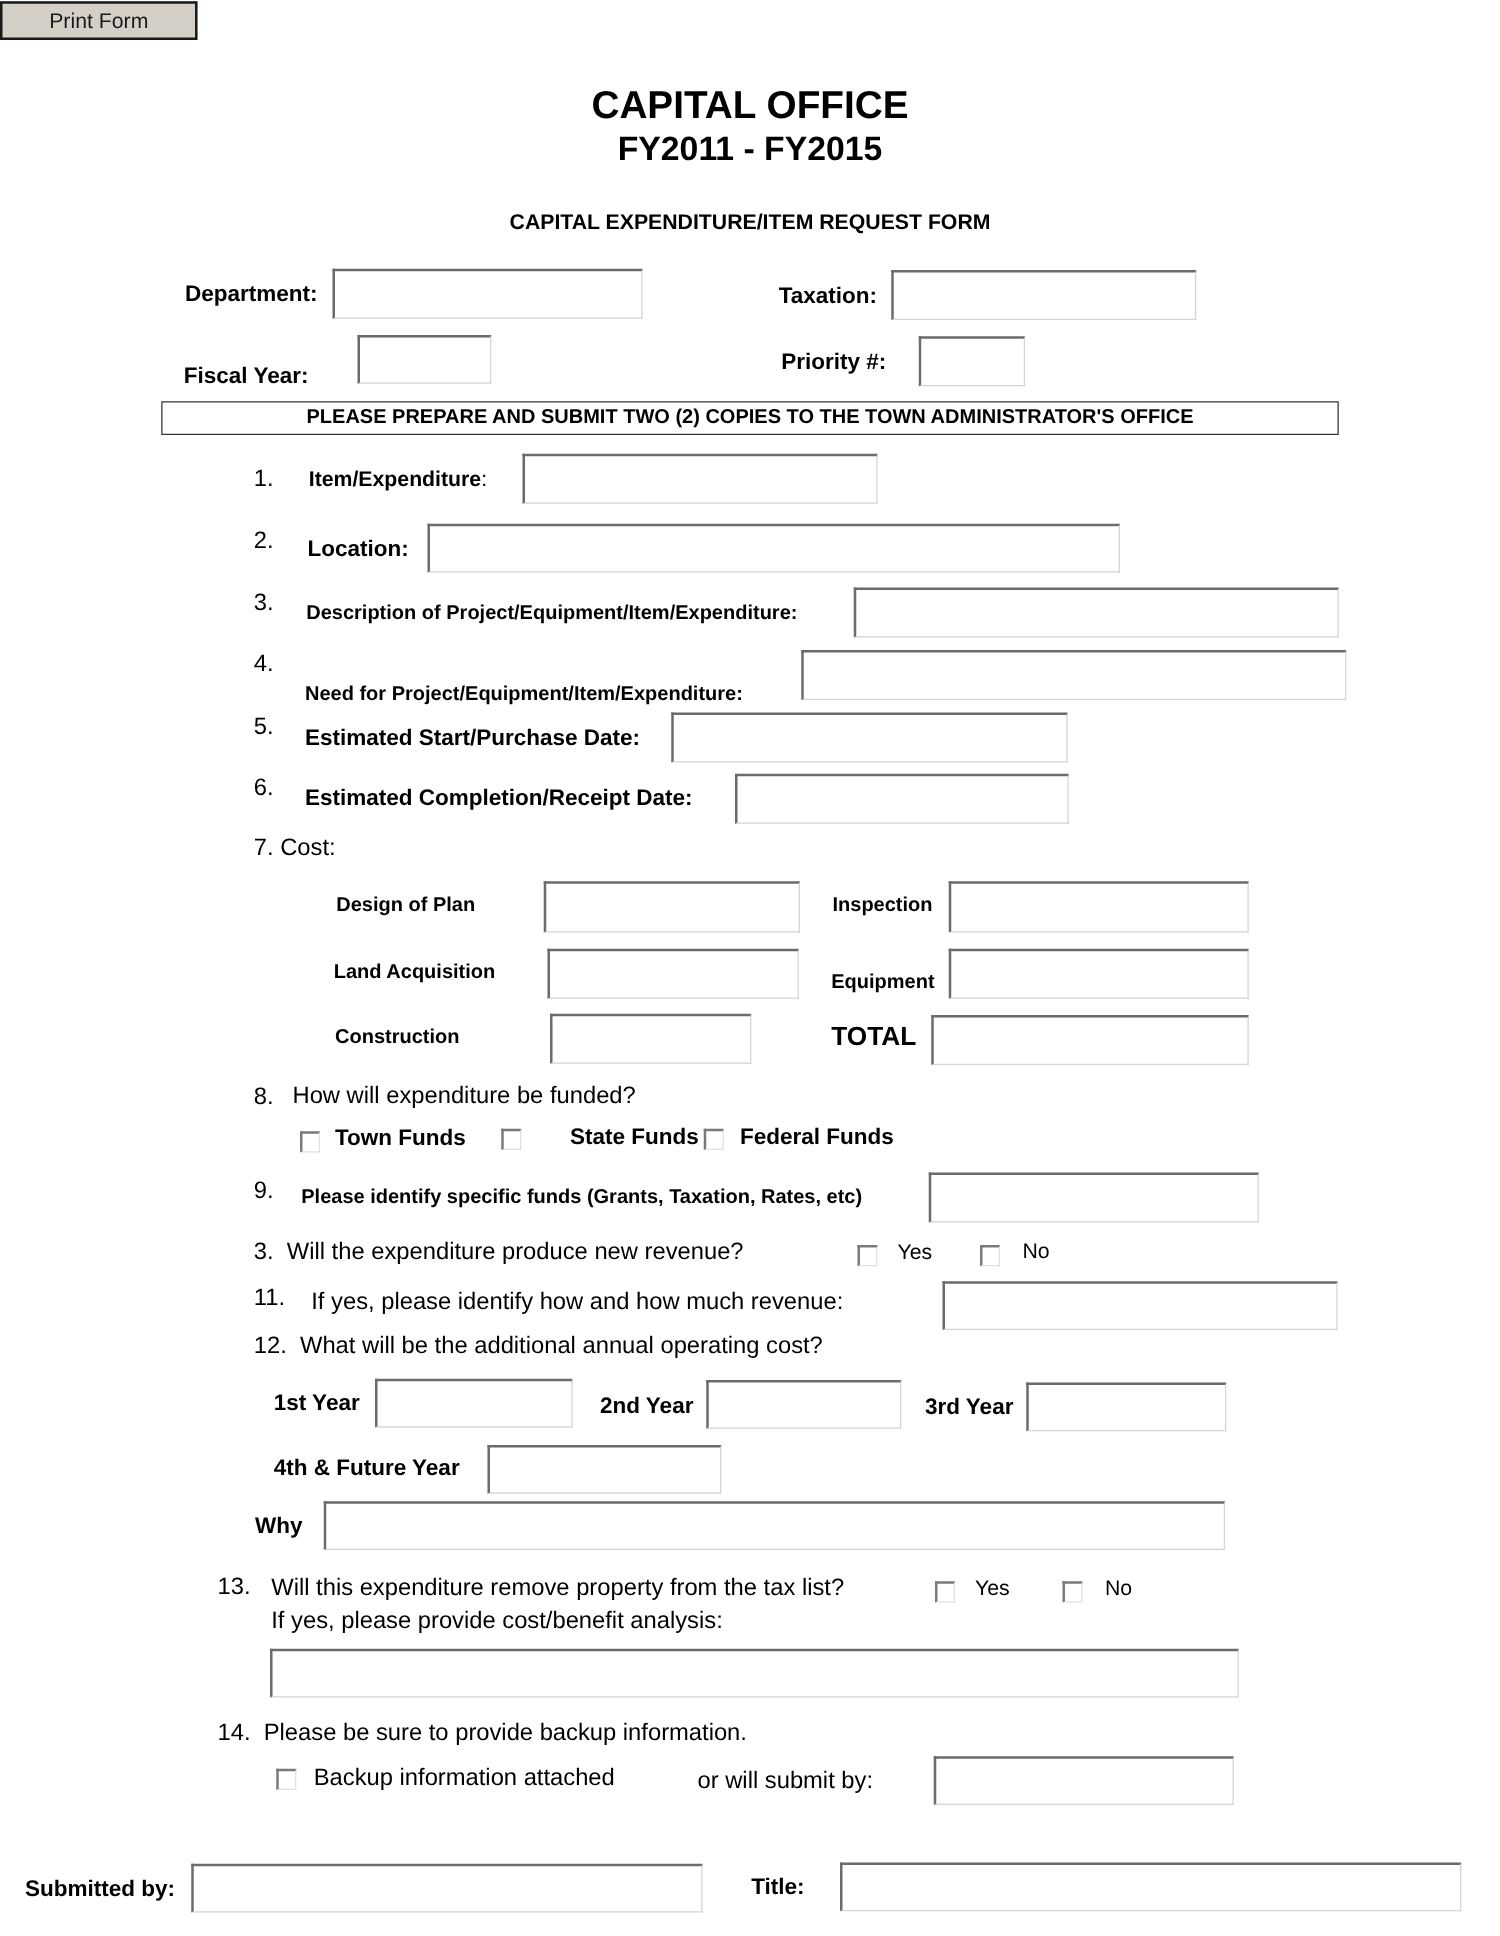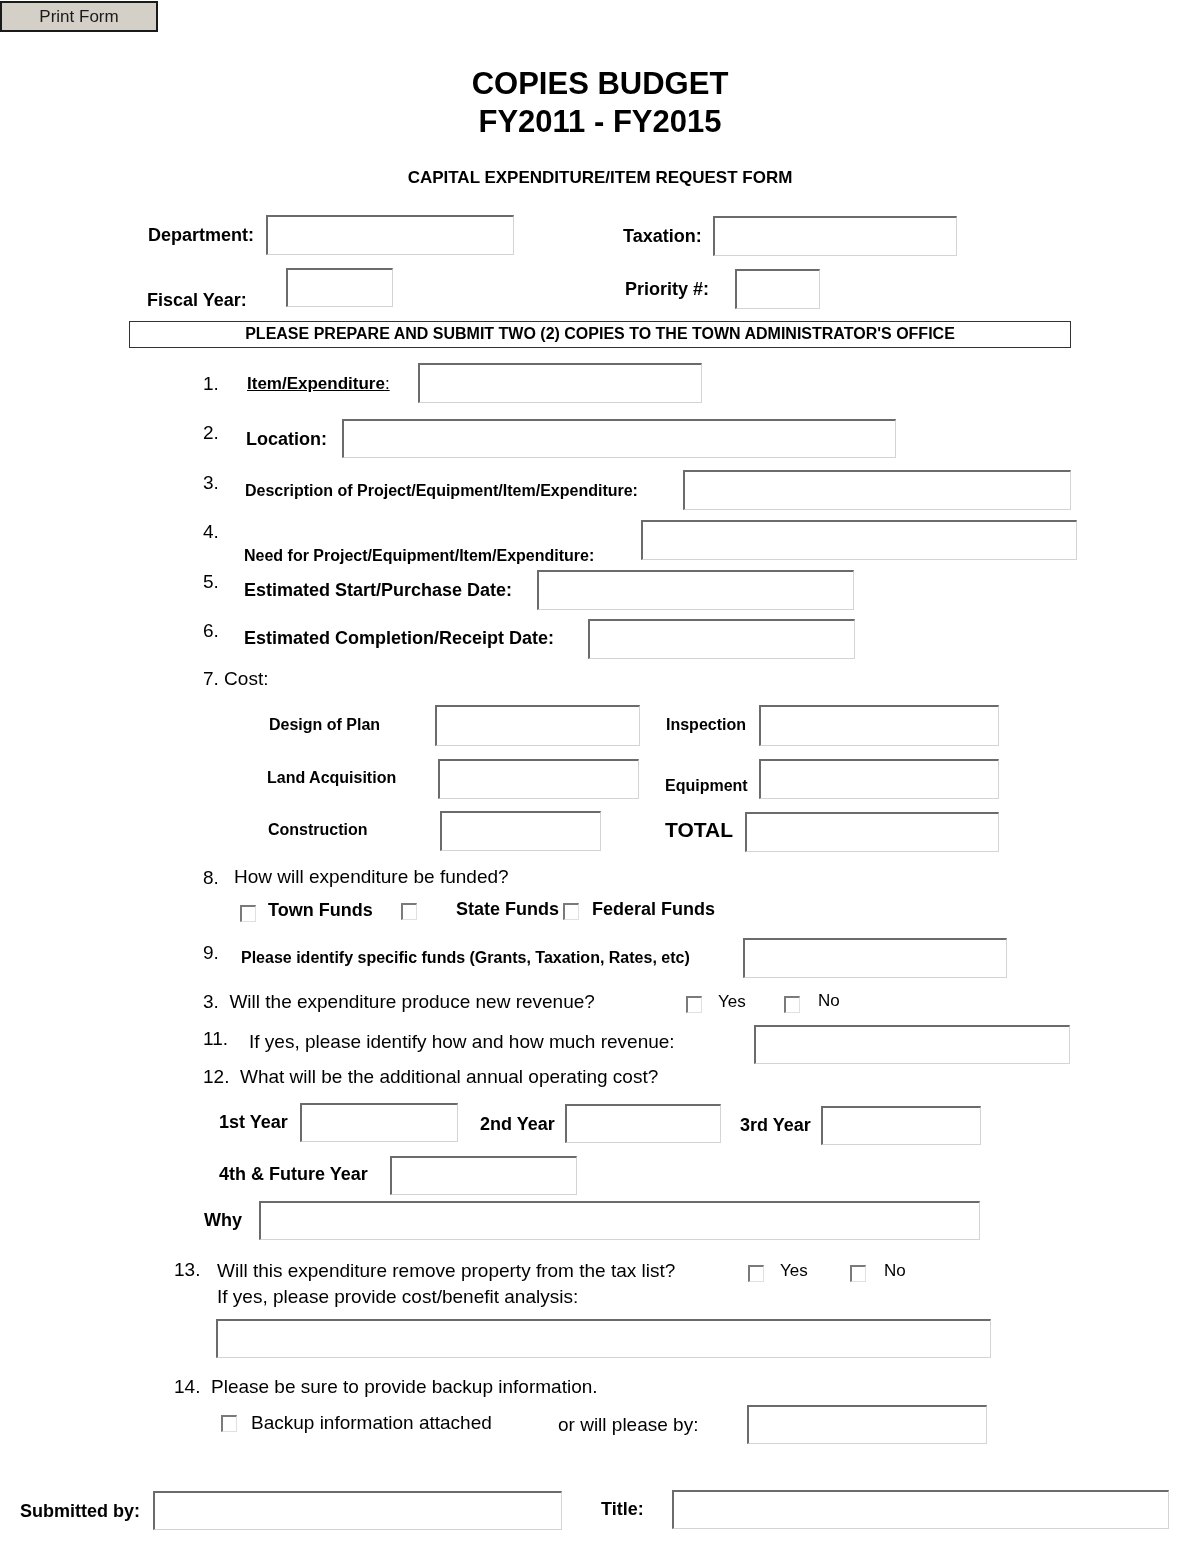--- a/index.html
+++ b/index.html
@@ -21,38 +21,38 @@
   .lbl { position:absolute; font-size:17px; font-weight:bold; white-space:nowrap; }
   .lbl18 { position:absolute; font-size:18px; font-weight:bold; white-space:nowrap; }
   .q { position:absolute; font-size:19px; white-space:nowrap; }
   .opt { position:absolute; font-size:17px; white-space:nowrap; }
 </style>
 </head>
 <body>
 
 <div class="print-btn">Print Form</div>
 
-<div class="title" style="top:66px;font-size:31px;">COPIES BUDGET</div>
-<div class="title" style="top:104px;font-size:31px;">FY2011 - FY2015</div>
+<div class="title" style="top:66px;font-size:31px;">CAPITAL OFFICE</div>
+<div class="title" style="top:104px;font-size:27px;">FY2011 - FY2015</div>
 <div class="title" style="top:168px;font-size:17px;">CAPITAL EXPENDITURE/ITEM REQUEST FORM</div>
 
 <div class="lbl18" style="left:148px;top:225px;">Department:</div>
 <div class="fld" style="left:266px;top:215px;width:248px;height:40px;"></div>
 <div class="lbl18" style="left:623px;top:226px;">Taxation:</div>
 <div class="fld" style="left:713px;top:216px;width:244px;height:40px;"></div>
 
 <div class="lbl18" style="left:147px;top:277px;margin-top:13px;">Fiscal Year:</div>
 <div class="fld" style="left:286px;top:268px;width:107px;height:39px;"></div>
 <div class="lbl18" style="left:625px;top:279px;">Priority #:</div>
 <div class="fld" style="left:735px;top:269px;width:85px;height:40px;"></div>
 
 <div class="notice">PLEASE PREPARE AND SUBMIT TWO (2) COPIES TO THE TOWN ADMINISTRATOR'S OFFICE</div>
 
 <div class="num" style="left:203px;top:373px;">1.</div>
-<div class="lbl" style="left:247px;top:374px;text-decoration:underline;"><span>Item/Expenditure</span><span style="font-weight:normal">:</span></div>
+<div class="lbl" style="left:247px;top:374px;"><span>Item/Expenditure</span><span style="font-weight:normal">:</span></div>
 <div class="fld" style="left:418px;top:363px;width:284px;height:40px;"></div>
 
 <div class="num" style="left:203px;top:422px;">2.</div>
 <div class="lbl" style="left:246px;top:429px;font-size:18px;">Location:</div>
 <div class="fld" style="left:342px;top:419px;width:554px;height:39px;"></div>
 
 <div class="num" style="left:203px;top:472px;">3.</div>
 <div class="lbl" style="left:245px;top:482px;font-size:16px;">Description of Project/Equipment/Item/Expenditure:</div>
 <div class="fld" style="left:683px;top:470px;width:388px;height:40px;"></div>
 
@@ -129,19 +129,19 @@
 <div class="cb" style="left:748px;top:1265px;"></div>
 <div class="opt" style="left:780px;top:1261px;">Yes</div>
 <div class="cb" style="left:850px;top:1265px;"></div>
 <div class="opt" style="left:884px;top:1261px;">No</div>
 <div class="q" style="left:217px;top:1286px;">If yes, please provide cost/benefit analysis:</div>
 <div class="fld" style="left:216px;top:1319px;width:775px;height:39px;"></div>
 
 <div class="q" style="left:174px;top:1376px;"><span>14.</span>&nbsp; <span>Please be sure to provide backup information.</span></div>
 <div class="cb" style="left:221px;top:1415px;"></div>
 <div class="q" style="left:251px;top:1412px;">Backup information attached</div>
-<div class="q" style="left:558px;top:1414px;">or will please by:</div>
+<div class="q" style="left:558px;top:1414px;">or will submit by:</div>
 <div class="fld" style="left:747px;top:1405px;width:240px;height:39px;"></div>
 
 <div class="lbl" style="left:20px;top:1501px;font-size:18px;">Submitted by:</div>
 <div class="fld" style="left:153px;top:1491px;width:409px;height:39px;"></div>
 <div class="lbl" style="left:601px;top:1499px;font-size:18px;">Title:</div>
 <div class="fld" style="left:672px;top:1490px;width:497px;height:39px;"></div>
 
 </body></html>

